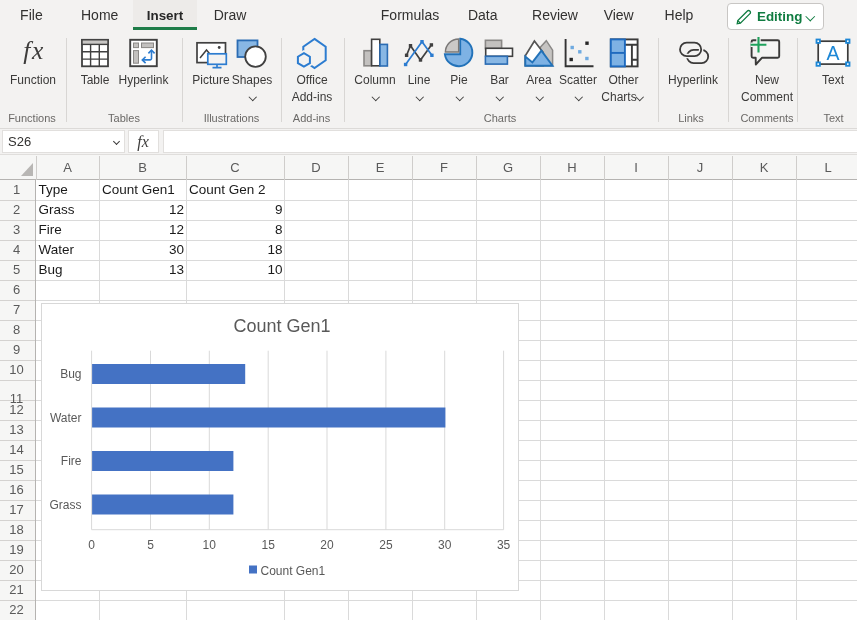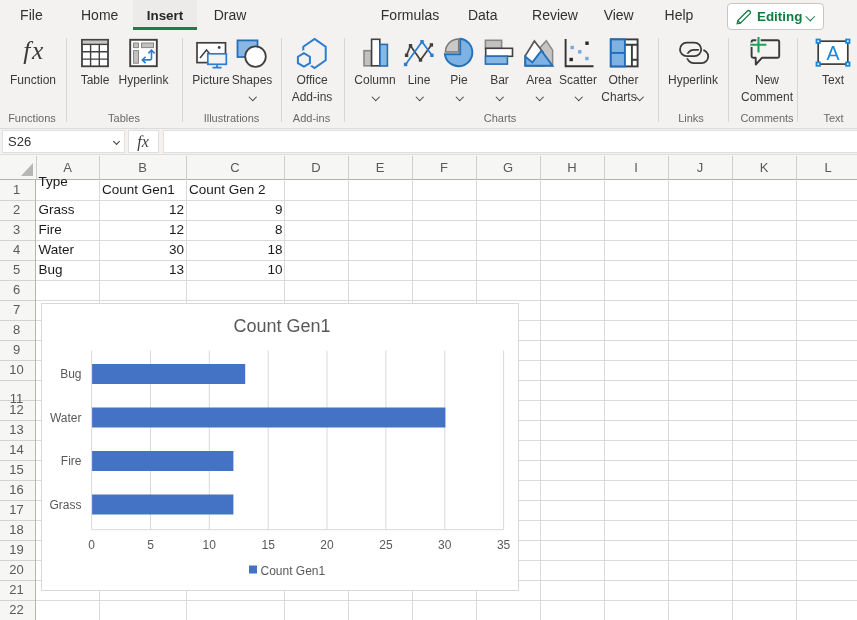--- a/index.html
+++ b/index.html
@@ -296,21 +296,21 @@
   <span class="rownum" style="top:440px;">14</span>
   <span class="rownum" style="top:460px;">15</span>
   <span class="rownum" style="top:480px;">16</span>
   <span class="rownum" style="top:500px;">17</span>
   <span class="rownum" style="top:520px;">18</span>
   <span class="rownum" style="top:540px;">19</span>
   <span class="rownum" style="top:560px;">20</span>
   <span class="rownum" style="top:580px;">21</span>
   <span class="rownum" style="top:600px;">22</span>
 
-  <span class="celltext" style="left:38.5px;top:172px;">Type</span>
+  <span class="celltext" style="left:38.5px;top:180px;">Type</span>
   <span class="celltext" style="left:102px;top:180px;">Count Gen1</span>
   <span class="celltext" style="left:189px;top:180px;">Count Gen 2</span>
   <span class="celltext" style="left:38.5px;top:200px;">Grass</span>
   <span class="celltext" style="left:38.5px;top:220px;">Fire</span>
   <span class="celltext" style="left:38.5px;top:240px;">Water</span>
   <span class="celltext" style="left:38.5px;top:260px;">Bug</span>
   <span class="cellnum" style="left:100px;width:84px;top:200px;">12</span>
   <span class="cellnum" style="left:100px;width:84px;top:220px;">12</span>
   <span class="cellnum" style="left:100px;width:84px;top:240px;">30</span>
   <span class="cellnum" style="left:100px;width:84px;top:260px;">13</span>

